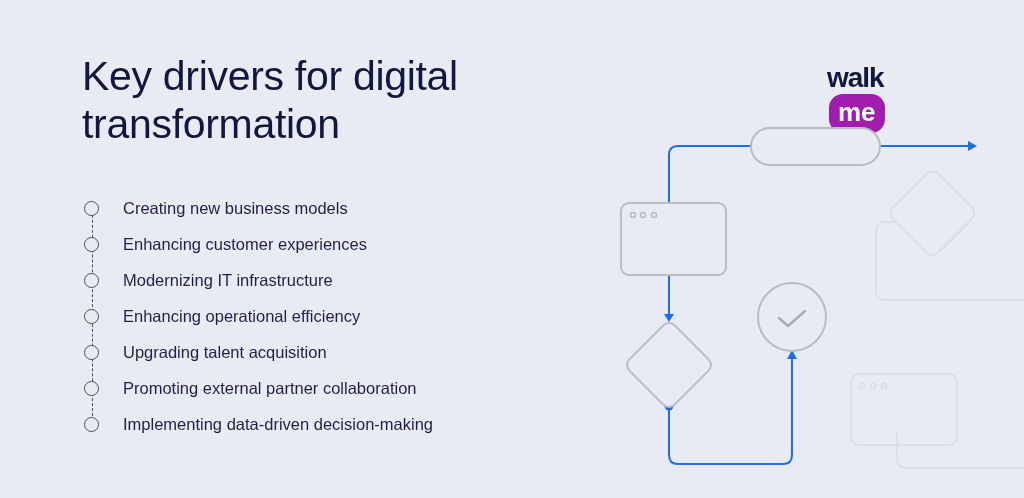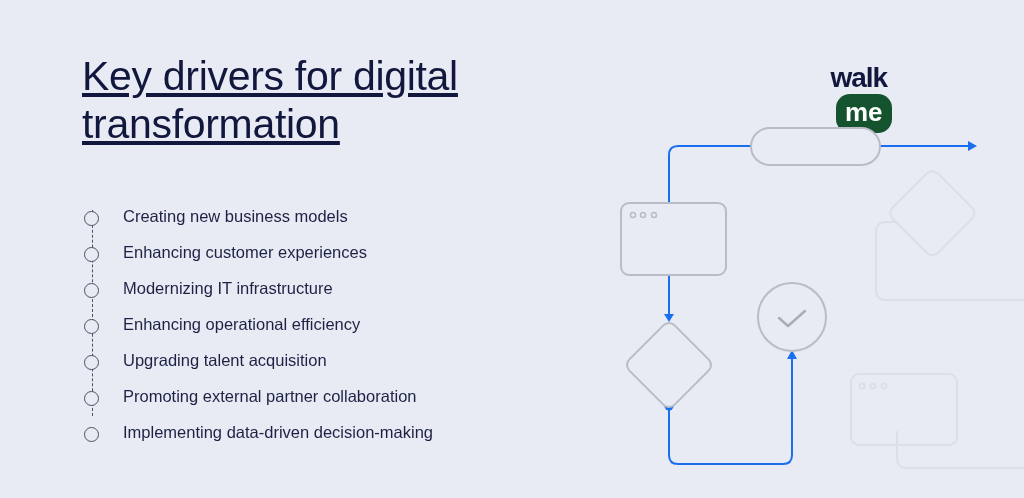--- a/index.html
+++ b/index.html
@@ -1,25 +1,25 @@
 <!DOCTYPE html>
 <html><head>
 <meta charset="utf-8">
 <style>
   html, body { margin:0; padding:0; }
   body { width:1024px; height:498px; background:#e8ebf3; position:relative; overflow:hidden; font-family:"Liberation Sans", sans-serif; color:#12173d; }
-  .title { position:absolute; left:82px; top:52px; font-size:41px; line-height:48px; font-weight:400; color:#12173d; margin:0; letter-spacing:-0.3px;text-decoration:underline; }
+  .title { position:absolute; left:82px; top:52px; font-size:41px; line-height:48px; font-weight:400; color:#12173d; margin:0; letter-spacing:-0.3px; }
   .list { position:absolute; left:84px; top:190px; margin:0; padding:0; list-style:none; }
-  .list li { position:relative; height:36px; display:flex; align-items:flex-end; }
+  .list li { position:relative; height:36px; display:flex; align-items:center; }
   .bullet { width:15px; height:15px; border:1.5px solid #4a4f66; border-radius:50%; box-sizing:border-box; background:#e8ebf3; position:relative; z-index:2; }
   .item-text { margin-left:24px; font-size:16.5px; color:#1d2245; }
   .connector { position:absolute; left:9px; top:210px; width:0; height:206px; border-left:1px dashed #4a4f66; z-index:1; }
   .logo { position:absolute; left:826px; top:62px; display:flex; align-items:center;flex-direction:column; }
   .logo-walk { font-size:28px; font-weight:700; color:#12173d; letter-spacing:-1px; }
-  .logo-me { position:relative; background:#14532d; color:#fff; font-size:26px; font-weight:700; border-radius:14px; padding:0 9px 3px 9px; margin-left:10px; line-height:36px; }
+  .logo-me { position:relative; background:#a21caf; color:#fff; font-size:26px; font-weight:700; border-radius:14px; padding:0 9px 3px 9px; margin-left:3px; line-height:36px; }
   .logo-me::after { content:""; position:absolute; left:50%; bottom:-7px; transform:translateX(-50%); border-left:7px solid transparent; border-right:7px solid transparent; border-top:8px solid #1a6ff0; }
   svg.flow { position:absolute; left:0; top:0; }
 </style>
 </head>
 <body>
 
 <h1 class="title">
   <span>Key drivers for digital</span><br>
   <span>transformation</span>
 </h1>

